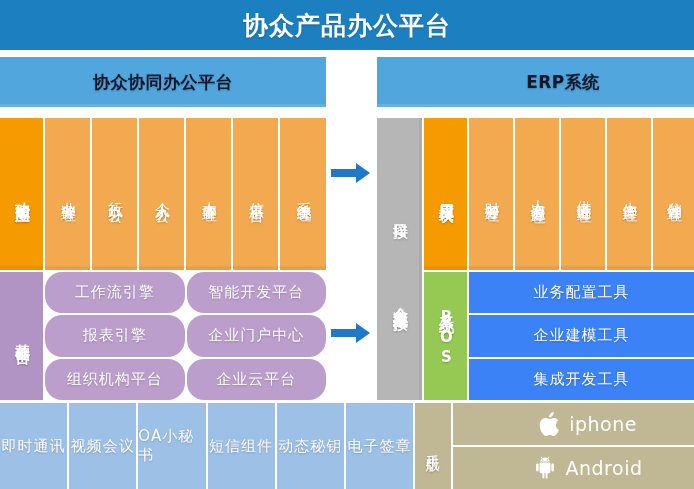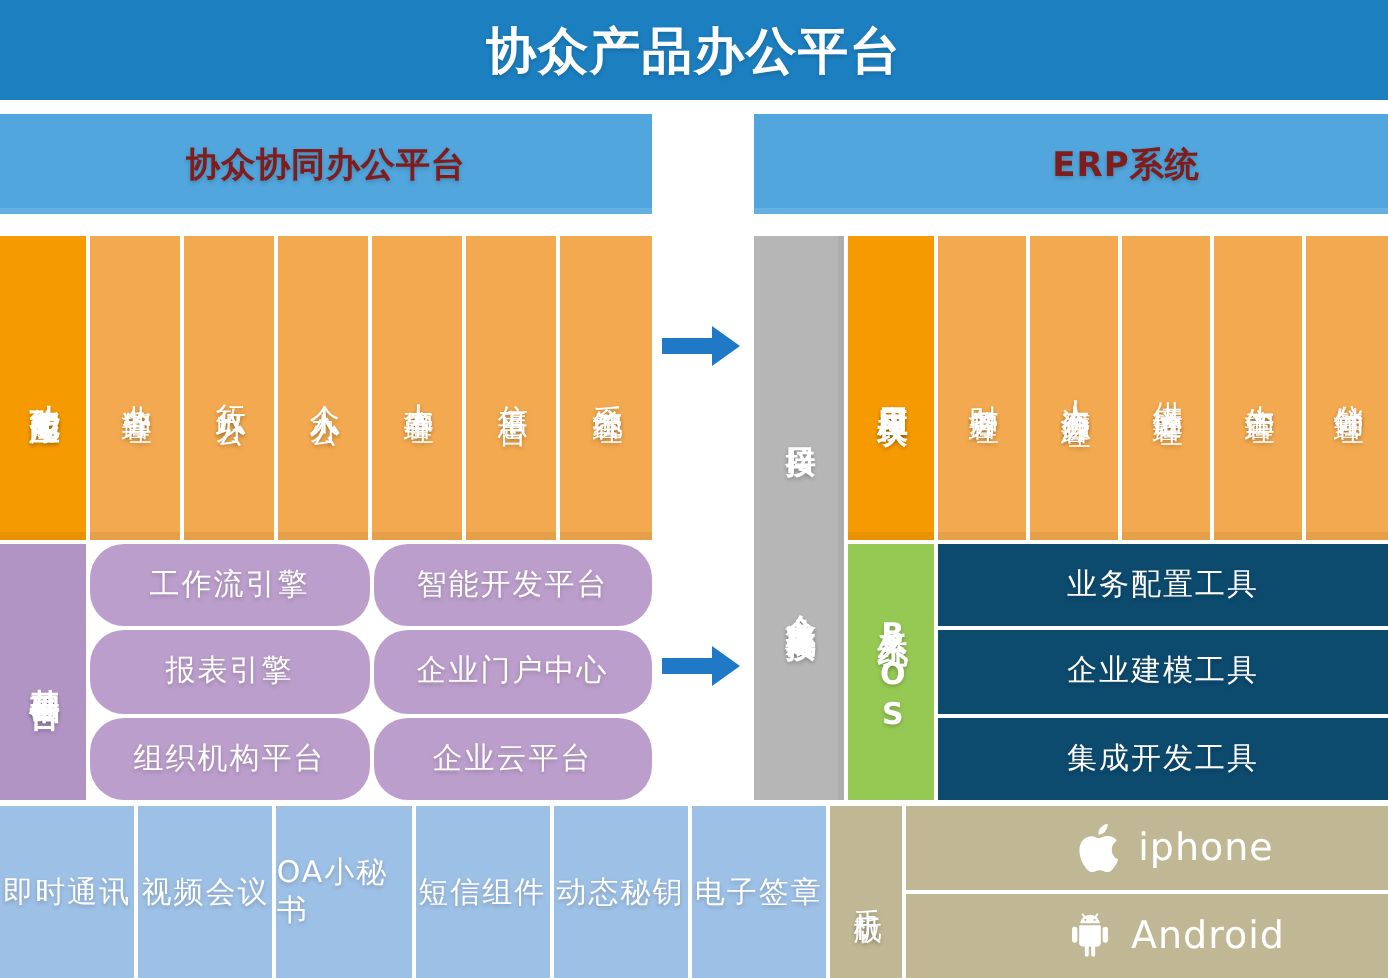--- a/index.html
+++ b/index.html
@@ -23,21 +23,21 @@
   }
 
   
   .subhead {
     position: absolute; top: 57px; height: 50px;
     background: #51a6dd;
     display: flex; align-items: center; justify-content: center;
     box-shadow: inset 0 -3px 0 rgba(255,255,255,.12);
   }
   .subhead .t {
-    color: #7f1d1d; font-size: 17px; font-weight: bold; letter-spacing: .5px;
+    color: #0f172a; font-size: 17px; font-weight: bold; letter-spacing: .5px;
     text-shadow: 0 1px 2px rgba(0,0,0,.20);
   }
   #subhead-left  { left: 0;   width: 326px; }
   #subhead-right { left: 377px; width: 372px; }
 
   
   .vtext {
     writing-mode: vertical-rl; text-orientation: upright;
     letter-spacing: 2px; line-height: 1.05;
   }
@@ -79,21 +79,21 @@
   .plat-label .vtext { text-shadow: 0 1px 2px rgba(0,0,0,.22); }
 
   .plat-grid { flex: 1; display: flex; flex-direction: column; gap: 2px; }
   .plat-line { flex: 1; display: flex; gap: 2px; }
   .pcell {
     flex: 1; display: flex; align-items: center; justify-content: center;
     color: #ffffff; font-size: 15px; letter-spacing: 1px;
     text-shadow: 0 1px 2px rgba(0,0,0,.20);
   }
   .pcell.purple { background: #bb9ecb; border-radius: 17px; }
-  .pcell.green  { background: #0c4a6e; }
+  .pcell.green  { background: #3b82f6; }
 
   
   .arrow { position: absolute; width: 40px; height: 22px; }
   #arrow-1 { left: 331px; top: 162px; }
   #arrow-2 { left: 331px; top: 322px; }
 
   
   .bottom { position: absolute; top: 403px; height: 86px; display: flex; gap: 2px; }
   #bottom-left  { left: 0;    width: 413px; flex-direction: row; }
   #bottom-right { left: 415px; width: 308px; }

